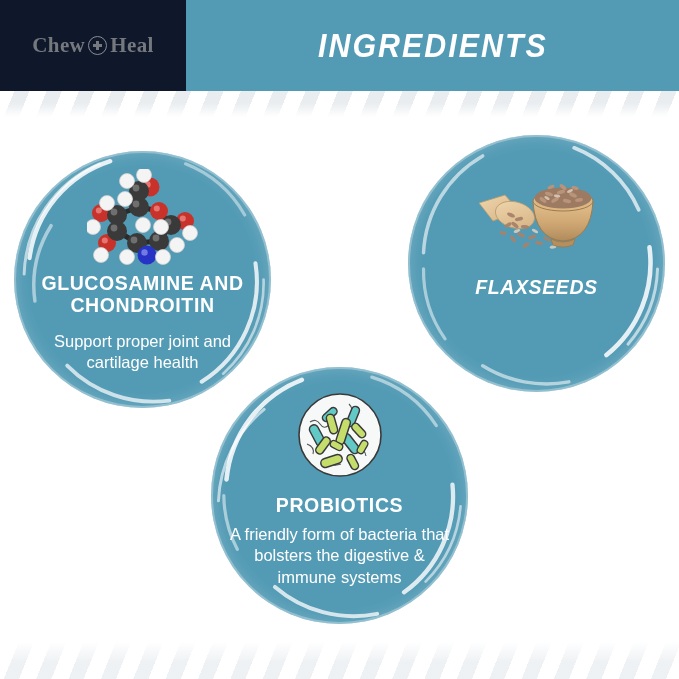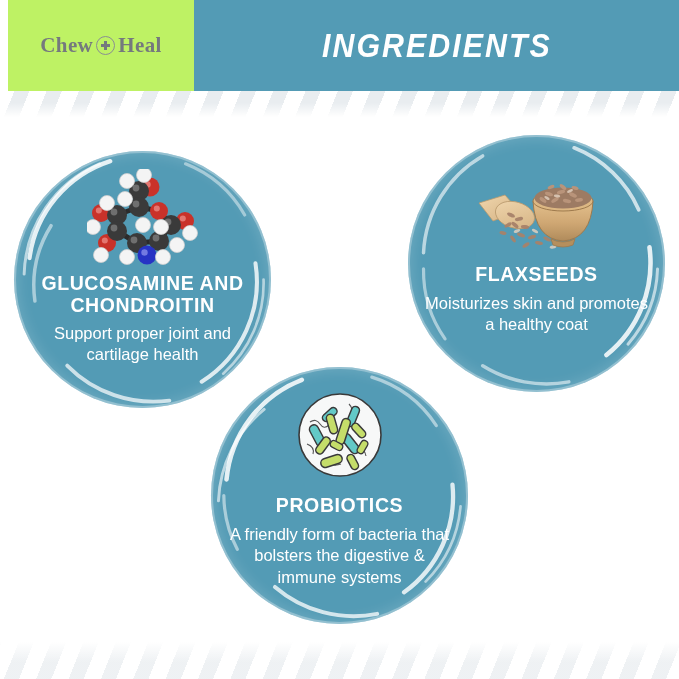--- a/index.html
+++ b/index.html
@@ -18,25 +18,24 @@
 
   
   .header {
     position: absolute;
     top: 0; left: 0;
     width: 679px; height: 91px;
     display: flex;
   }
   .logo-panel {
     width: 186px; height: 91px;
-    background: #bef264;
+    background: #0f172a;
     display: flex;
     align-items: center;
     justify-content: center;
-    margin-left: 8px;
   }
   .logo-text {
     font-family: "Liberation Serif", serif;
     font-weight: bold;
     font-size: 21px;
     color: #75797e;
     letter-spacing: 0.4px;
     display: flex;
     align-items: center;
     white-space: nowrap;
@@ -140,28 +139,28 @@
   .circle-heading {
     color: #ffffff;
     font-weight: bold;
     font-size: 19.5px;
     letter-spacing: 0.6px;
     line-height: 1.12;
     margin-top: 4px;
     padding: 0 8px;
   }
   .circle-glucosamine .circle-heading { font-size: 19.5px; margin-top: 2px; }
-  .circle-flaxseeds .circle-heading   { font-size: 19.5px; margin-top: 7px; }
+  .circle-flaxseeds .circle-heading   { font-size: 19.5px; margin-top: 20px; font-style: italic; }
   .circle-probiotics .circle-heading  { font-size: 19.5px; margin-top: 12px; }
 
   .circle-body {
     color: #ffffff;
     font-size: 16.5px;
     line-height: 1.30;
-    margin-top: 6px;
+    margin-top: 14px;
     padding: 0 22px;
     font-weight: normal;
   }
   .circle-probiotics .circle-body { padding: 0 14px; margin-top: 7px; }
   .circle-flaxseeds .circle-body  { padding: 0 16px; margin-top: 7px; }
 
   
   .molecule { width: 112px; height: 100px; }
 
   
@@ -345,21 +344,20 @@
           <ellipse cx="82" cy="37" rx="3.2" ry="1.4" transform="rotate(10 82 37)"></ellipse>
           <ellipse cx="95" cy="32" rx="3.2" ry="1.4" transform="rotate(-24 95 32)"></ellipse>
           <ellipse cx="72" cy="39" rx="3" ry="1.3" transform="rotate(30 72 39)"></ellipse>
         </g>
 
         <path d="M76,80 Q88,86 100,80 L98,86 Q88,90 78,86 Z" fill="#b58f5d" stroke="#9e7a4d" stroke-width="0.8"></path>
       </svg>
     </div>
 
     <div class="circle-heading">FLAXSEEDS</div>
-    <div class="circle-body">Moisturizes skin and promotes a healthy coat</div>
   </div>
 
   <div class="circle circle-probiotics">
     <svg class="brush-ring" viewBox="0 0 100 100" preserveAspectRatio="none">
       <g fill="none" stroke="#ffffff" stroke-linecap="round">
         <path d="M8,44 A44,44 0 0 1 36,7" stroke-width="1.7" opacity="0.85"></path>
         <path d="M5,52 A46,46 0 0 1 22,18" stroke-width="1.1" opacity="0.6"></path>
         <path d="M92,46 A44,44 0 0 1 74,86" stroke-width="1.6" opacity="0.8"></path>
         <path d="M95,54 A45,45 0 0 1 82,82" stroke-width="1" opacity="0.55"></path>
         <path d="M64,94 A45,45 0 0 1 26,84" stroke-width="1.5" opacity="0.75"></path>

